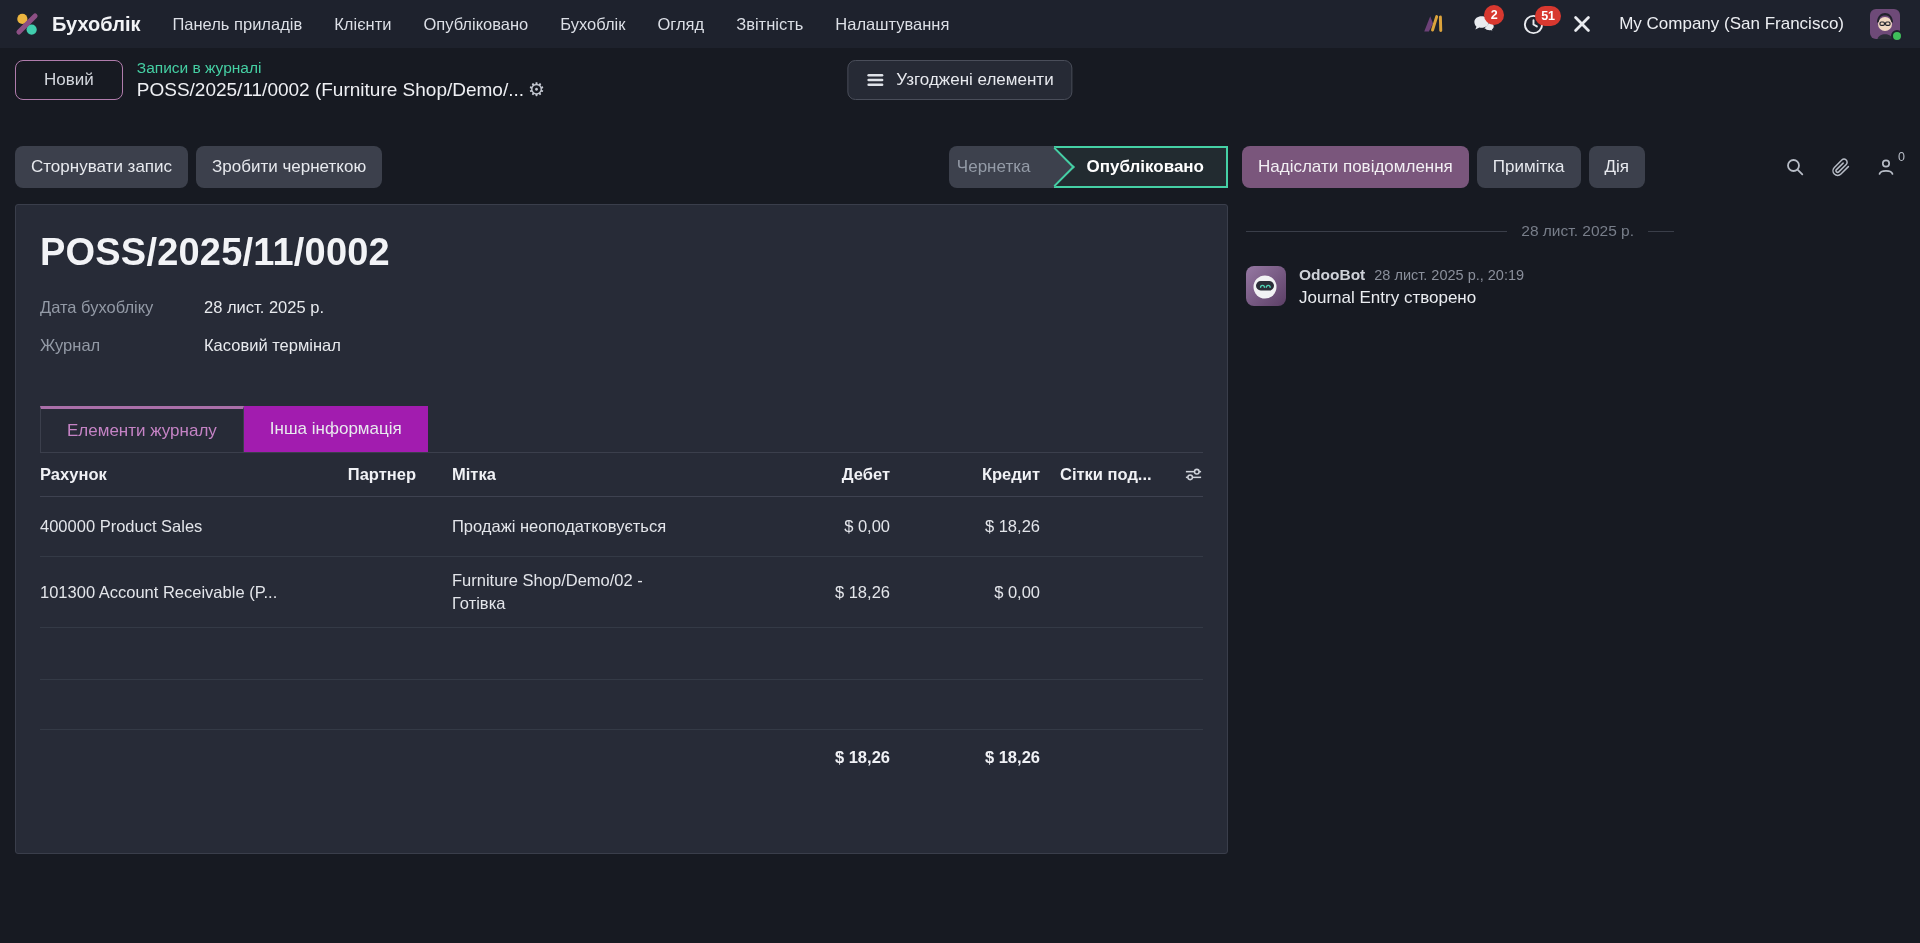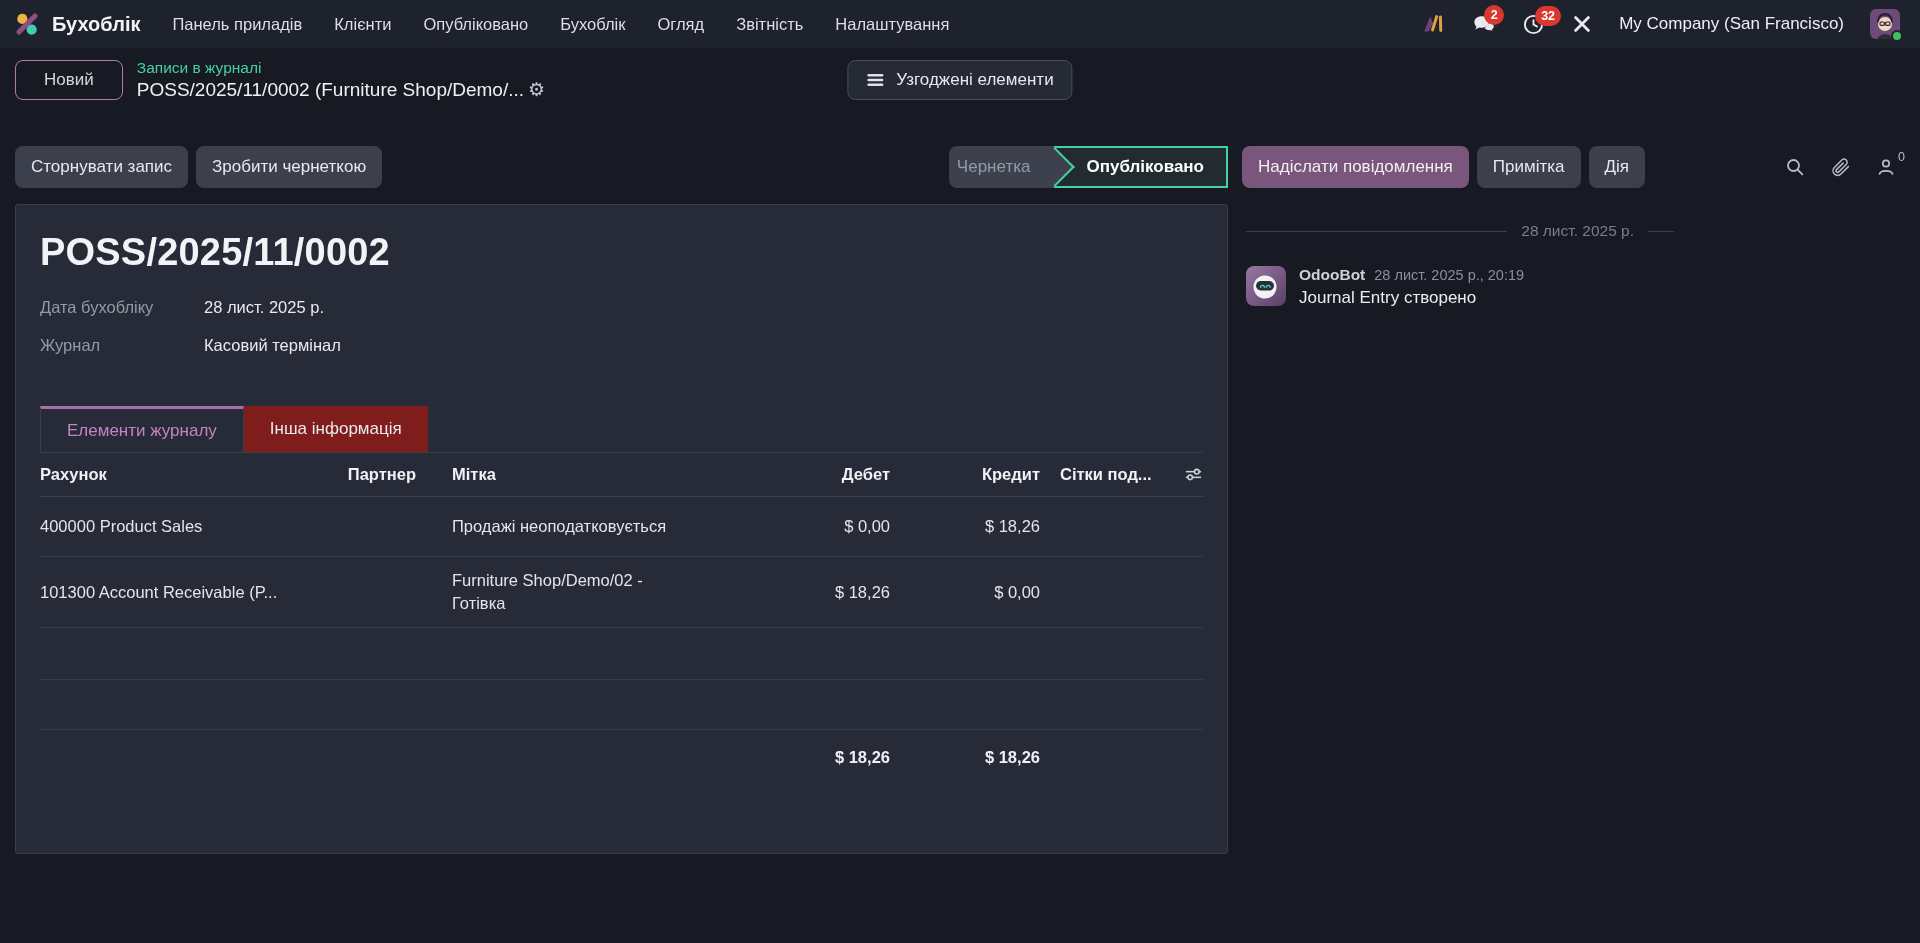--- a/index.html
+++ b/index.html
@@ -80,21 +80,21 @@
   .field { display:flex; margin-bottom:19px; align-items:baseline; }
   .flabel-strong { width:115px; flex:none; font-weight:700; color:#e8eaee; }
   .flabel-muted { width:164px; flex:none; color:#939aa6; }
   .fvalue { color:#e8eaee; }
 
   
   .tabs { display:flex; margin-top:32px; border-bottom:1px solid #3b3f4c; }
   .tab { height:46px; display:flex; align-items:center; padding:0 26px; font-size:17px; cursor:pointer; }
   .tab.active { color:#c583c5; background:#272b37; border-top:3px solid #aa6fa9;
                 border-left:1px solid #3b3f4c; border-right:1px solid #3b3f4c; margin-bottom:-1px; }
-  .tab.inactive { background:#7f1d1d; color:#e8eaee; }
+  .tab.inactive { background:#a21caf; color:#e8eaee; }
 
   
   .trow { display:grid; grid-template-columns:290px 110px 310px 140px 150px 115px 1fr;
           align-items:center; border-bottom:1px solid #343a46; font-size:16.5px; color:#e3e5ea; }
   .trow.thead { height:44px; font-weight:700; color:#f0f1f5; border-bottom:1px solid #3e4250; cursor:pointer; }
   .c-acc { white-space:nowrap; overflow:hidden; }
   .c-part { text-align:right; padding-right:24px; }
   .c-label { padding-left:12px; white-space:pre-line; line-height:1.4; }
   .c-deb, .c-cred { text-align:right; }
   .c-tax { padding-left:20px; white-space:nowrap; overflow:hidden; }
@@ -159,21 +159,21 @@
         <path d="M3.5 10.5C3.5 7 6.9 4.5 11 4.5s7.5 2.5 7.5 6-3.4 6-7.5 6c-.8 0-1.6-.1-2.3-.3L4.5 18.3l1.2-3C4.3 14.2 3.5 12.4 3.5 10.5z" fill="#e9ebef"></path>
         <path d="M13.8 17.2c1.1 1.6 3.1 2.5 5.3 2.5.6 0 1.1 0 1.6-.2l2.8 1.5-1-2.5c1.1-.8 1.8-2 1.8-3.3 0-2.4-2.1-4.2-4.8-4.4" fill="#e9ebef" stroke="#1e222d" stroke-width="1.3"></path>
       </svg>
       <span class="badge">2</span>
     </span>
     <span class="nav-icon">
       <svg viewBox="0 0 24 24" width="23" height="23">
         <circle cx="12" cy="12" r="9" fill="none" stroke="#e9ebef" stroke-width="2"></circle>
         <path d="M12 7.5V12l3.5 2" fill="none" stroke="#e9ebef" stroke-width="2" stroke-linecap="round"></path>
       </svg>
-      <span class="badge">32</span>
+      <span class="badge">51</span>
     </span>
     <span class="nav-icon">
       <svg viewBox="0 0 24 24" width="22" height="22">
         <g stroke="#e9ebef" stroke-width="3" stroke-linecap="round">
           <path d="M5 5l14 14"></path>
             <path d="M19 5 5 19"></path>
         </g>
       </svg>
     </span>
     <span class="company">My Company (San Francisco)</span>

